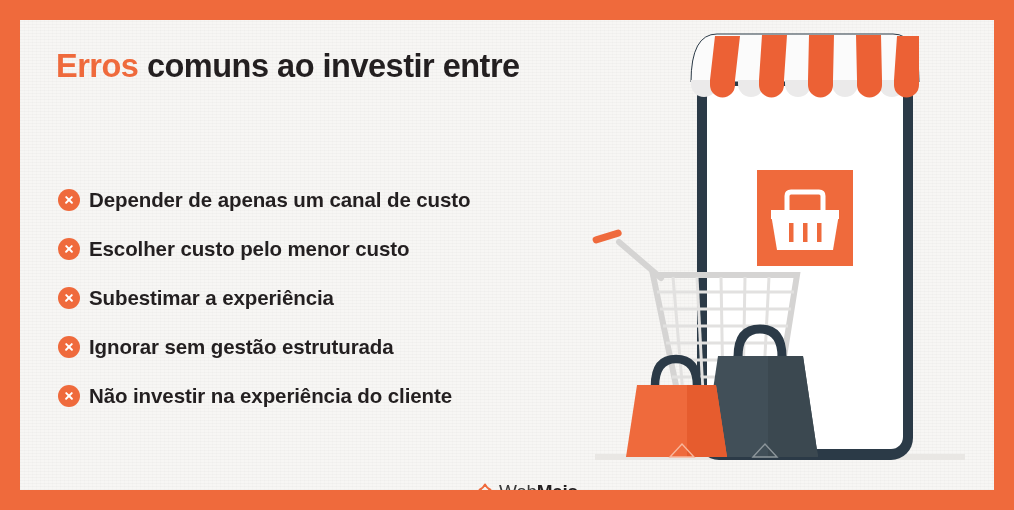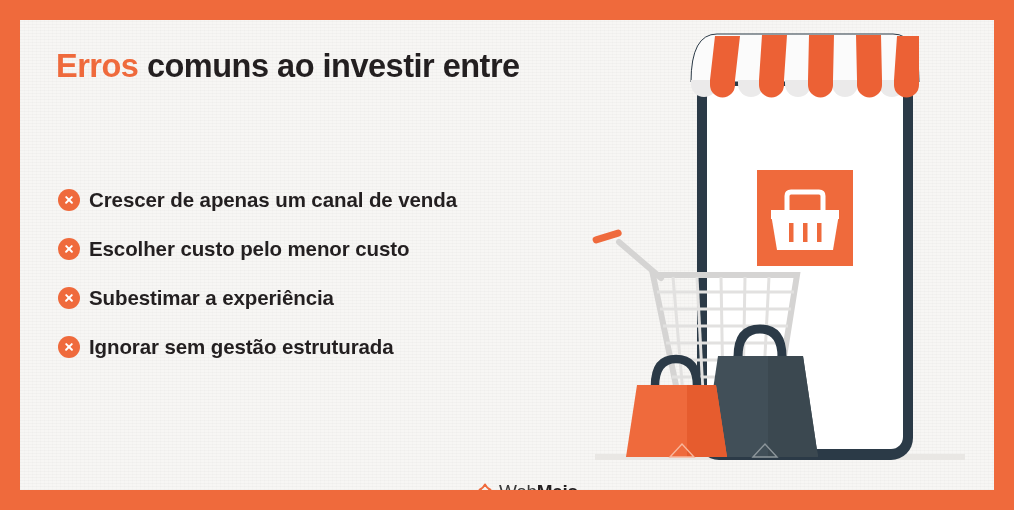--- a/index.html
+++ b/index.html
@@ -124,33 +124,37 @@
 <div id="canvas">
   <div id="inner">
 
     <div class="title">
       <span class="hl">Erros</span><span> comuns ao investir entre</span><br>
     </div>
 
     <div class="list">
       <div class="list-item">
         <span class="bullet"></span>
-        <span class="item-text">Crescer de apenas um canal de venda</span>
+        <span class="item-text">Depender de apenas um canal de custo</span>
       </div>
       <div class="list-item">
         <span class="bullet"></span>
         <span class="item-text">Escolher custo pelo menor custo</span>
       </div>
       <div class="list-item">
         <span class="bullet"></span>
         <span class="item-text">Subestimar a experiência</span>
       </div>
       <div class="list-item">
         <span class="bullet"></span>
         <span class="item-text">Ignorar sem gestão estruturada</span>
+      </div>
+      <div class="list-item">
+        <span class="bullet"></span>
+        <span class="item-text">Não investir na experiência do cliente</span>
       </div>
     </div>
 
     <div class="logo">
       <span>
         <svg width="20" height="20" viewBox="0 0 20 20">
           <path d="M10 1.4 C11.4 4.2 12.6 5.6 15.4 6.7 C12.6 7.8 11.4 9.2 10 12 C8.6 9.2 7.4 7.8 4.6 6.7 C7.4 5.6 8.6 4.2 10 1.4 Z" transform="translate(0,3)" fill="none" stroke="#ef6a3c" stroke-width="1.9" stroke-linejoin="round"></path>
         </svg>
       </span>
       <span class="logo-text"><span>Web</span><b>Mais</b></span>

